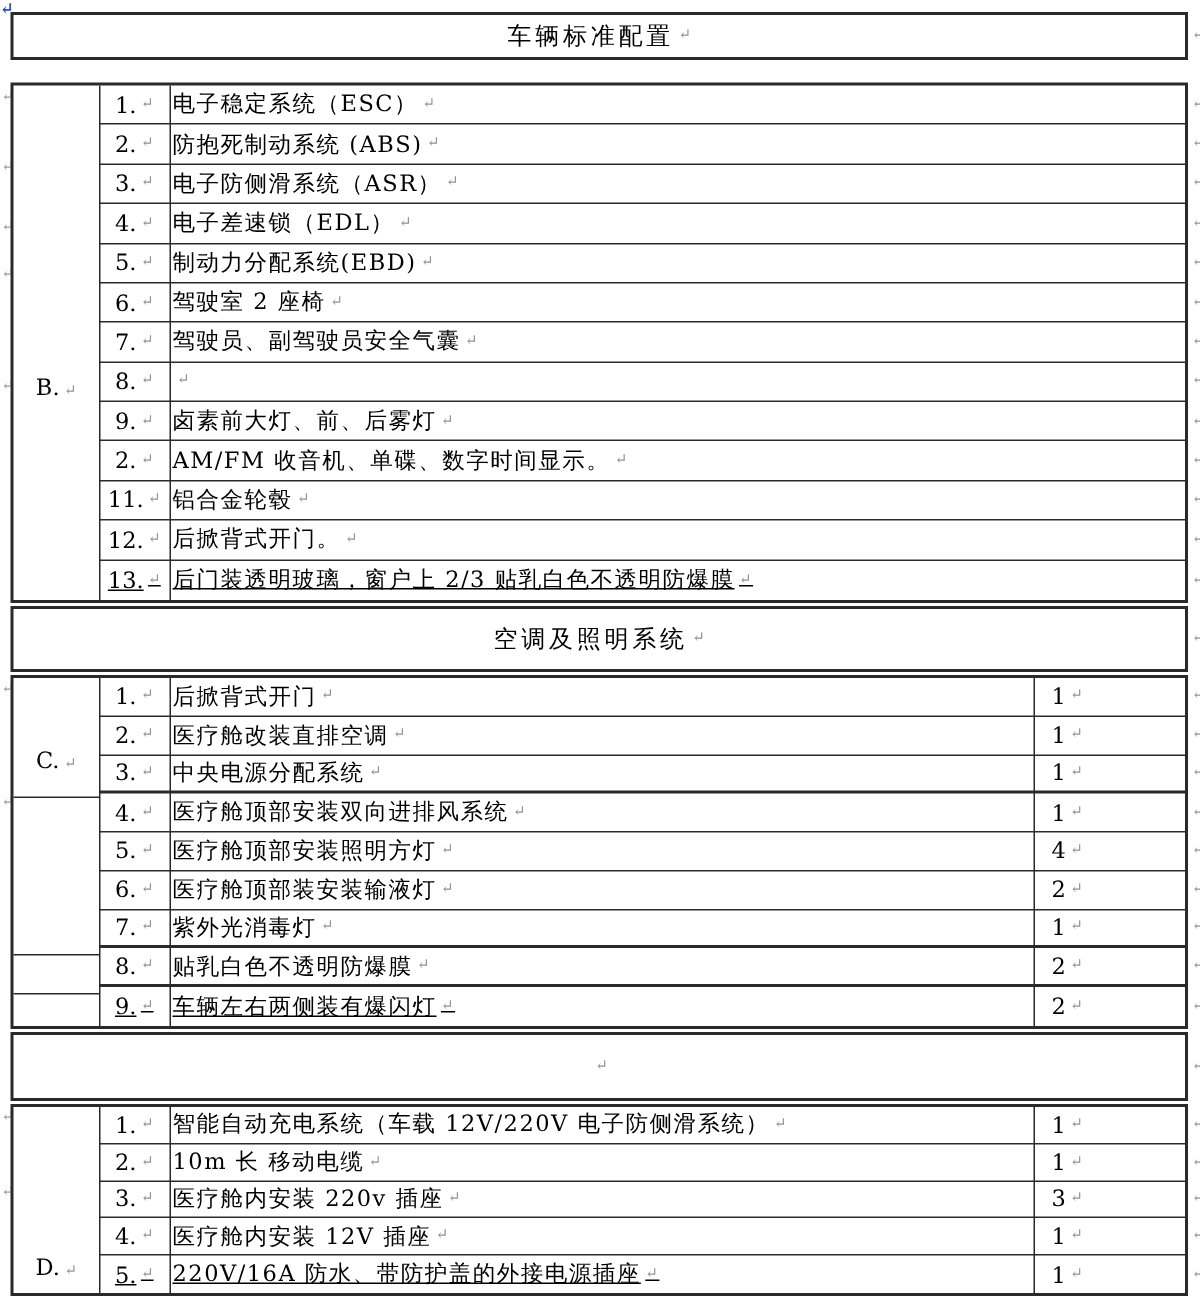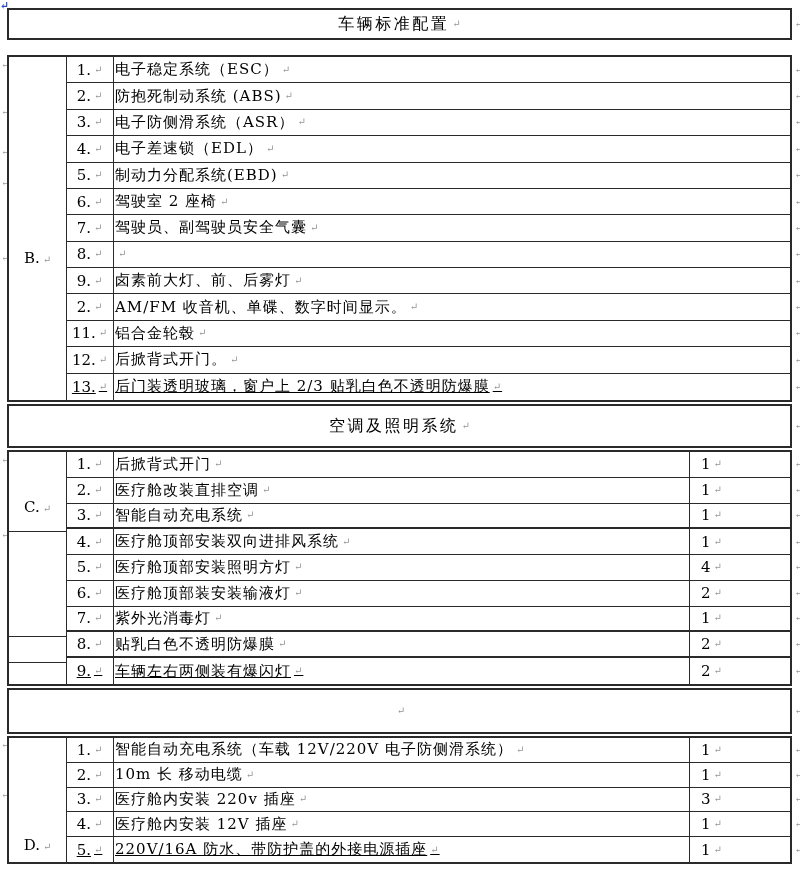--- a/index.html
+++ b/index.html
@@ -238,21 +238,21 @@
               <span class="pmark">↵</span>
             </div>
             <span class="pmark rowend">↵</span>
           </div>
           <div class="row thick" style="height:25.77777777777778px">
             <div class="cell num">
               <span>3.</span>
               <span class="pmark">↵</span>
             </div>
             <div class="cell txt">
-              <span>智能自动充电系统</span>
+              <span>中央电源分配系统</span>
               <span class="pmark">↵</span>
             </div>
             <div class="cell qty">
               <span>1</span>
               <span class="pmark">↵</span>
             </div>
             <span class="pmark rowend">↵</span>
           </div>
           <div class="row" style="height:25.77777777777778px">
             <div class="cell num">

